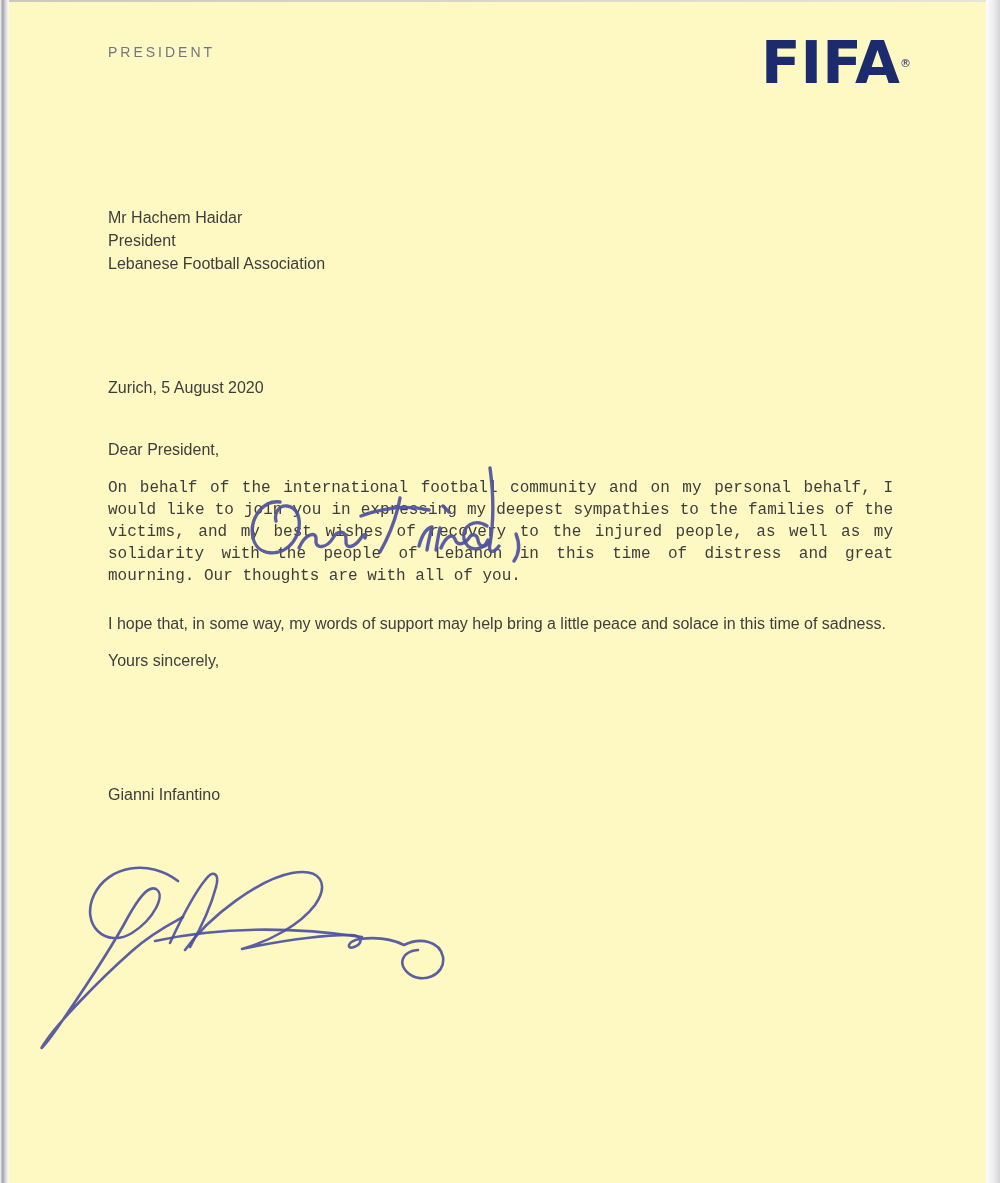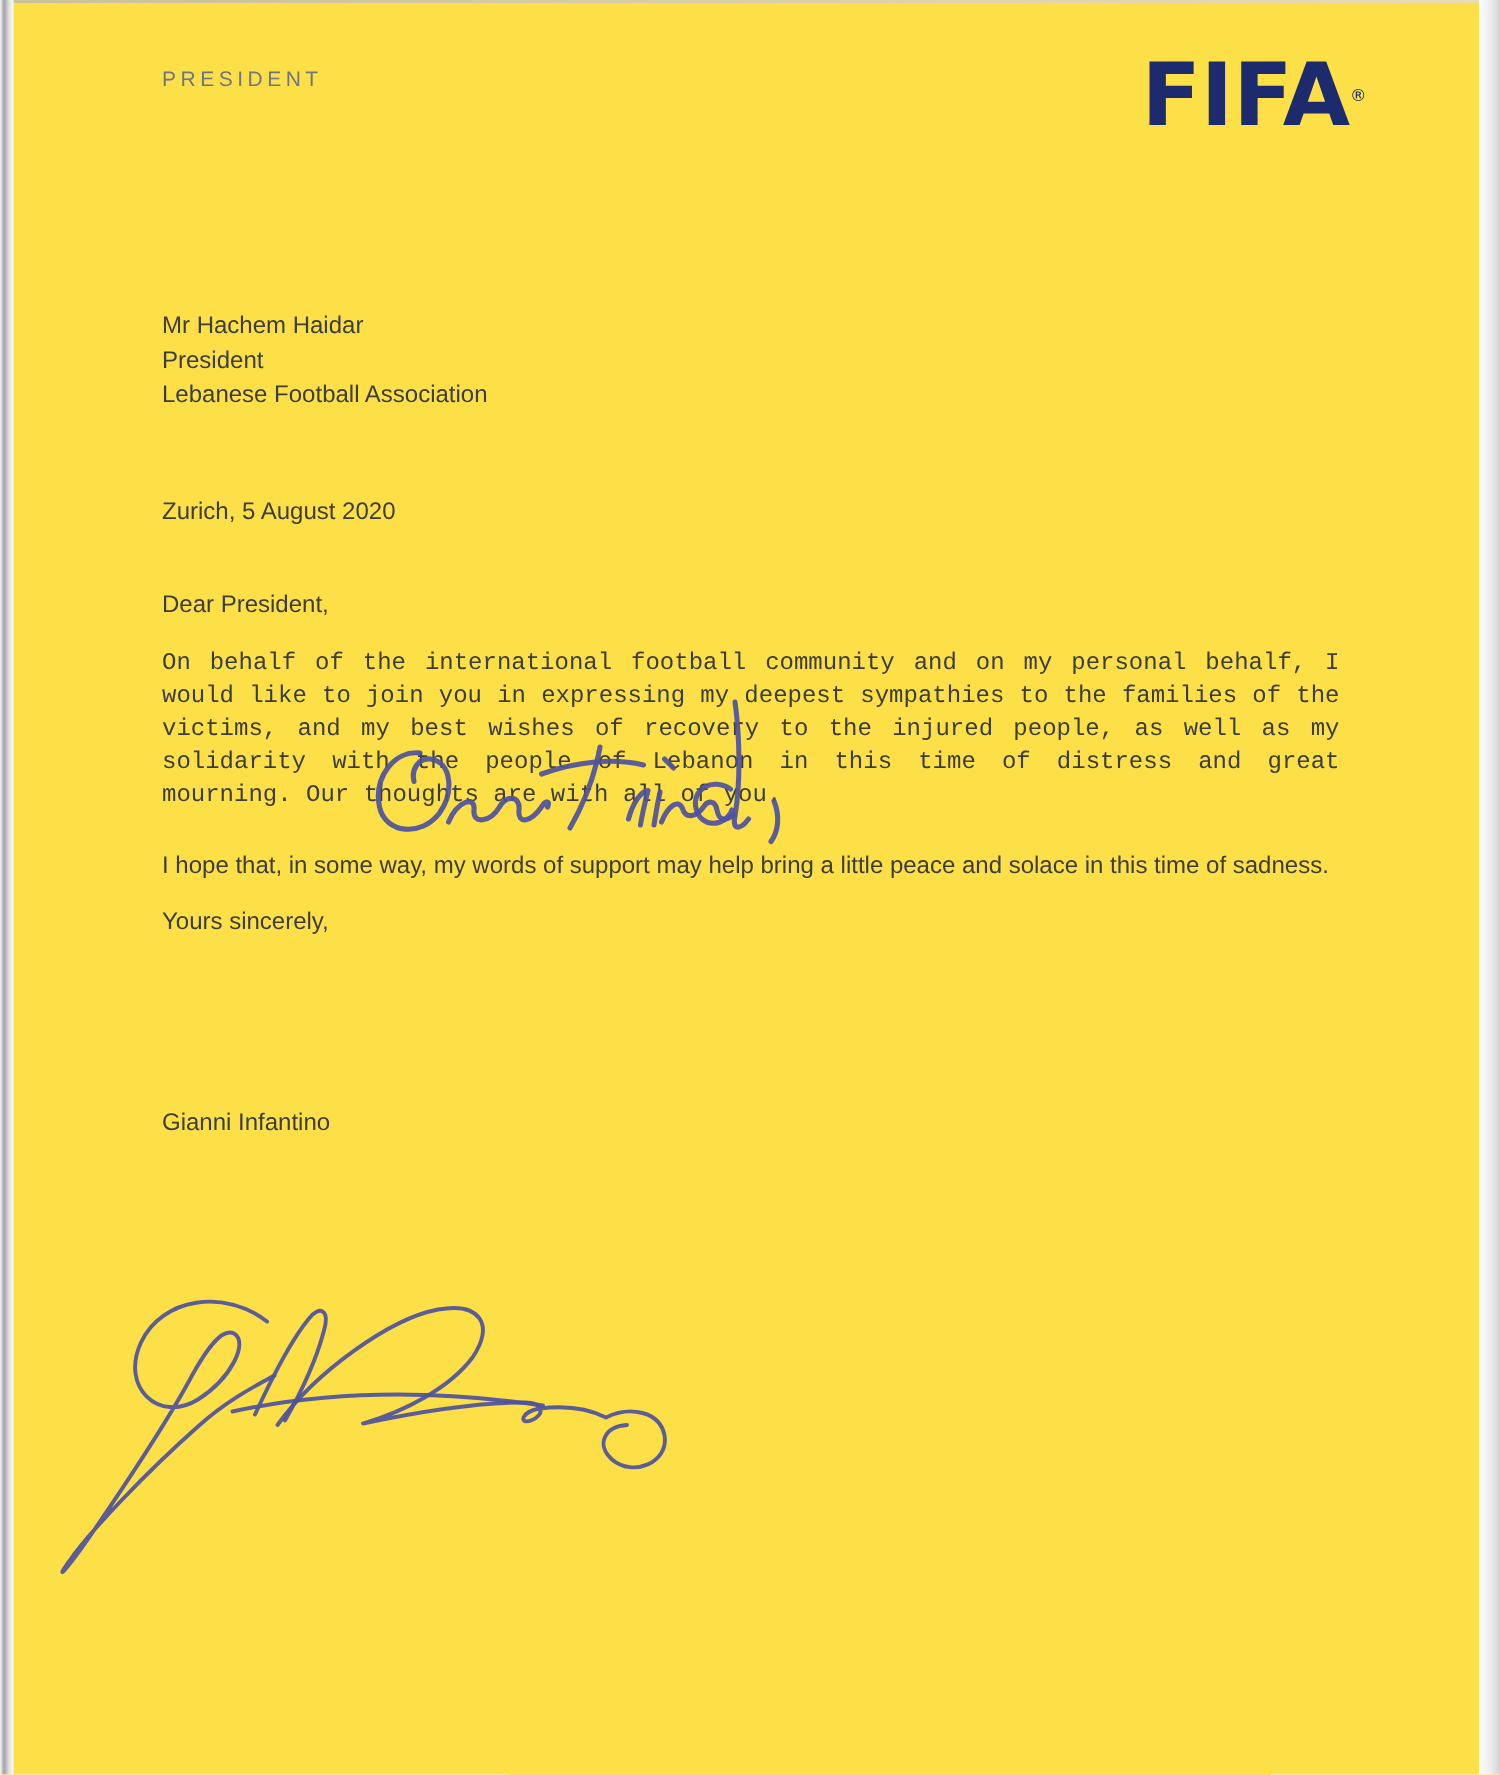--- a/index.html
+++ b/index.html
@@ -5,21 +5,21 @@
 <style>
   * { margin:0; padding:0; box-sizing:border-box; }
   html,body { width:1000px; }
   body {
     font-family:"Liberation Sans","DejaVu Sans",sans-serif;
     background:#ffffff;
   }
   .page {
     position:relative;
     width:1000px; height:1183px;
-    background:#fde047;
+    background:#fef9c3;
     color:#3d3d3d;
     overflow:hidden;
   }
   
   .edge-top {
     position:absolute; top:0; left:0; width:100%; height:2px;
     background:linear-gradient(to right,#b4b4b9,#dddde0);
     opacity:.7;
   }
   .edge-left {
@@ -51,21 +51,21 @@
   .fifa-logo .reg {
     position:absolute; top:1px; right:-11px;
     font-size:11px; font-weight:400; letter-spacing:0;
   }
 
   .content {
     padding:0 107px 0 108px;
     font-size:16px; line-height:22px;
   }
   .recipient { margin-top:116px; line-height:23px; }
-  .dateline  { margin-top:56px; }
+  .dateline  { margin-top:102px; }
   .subject   { margin-top:70px; font-weight:bold; color:#333; }
   .salutation{ margin-top:40px; }
   .body-par  { text-align:justify; }
   .par-1 { margin-top:23px; }
   .par-2 { margin-top:16px;font-family:Liberation Mono, monospace; }
   .par-3 { margin-top:26px; }
   .valediction { margin-top:15px; }
   .signatory   { margin-top:112px; }
 
   svg.handwriting { position:absolute; left:233px; top:460px; pointer-events:none; }

